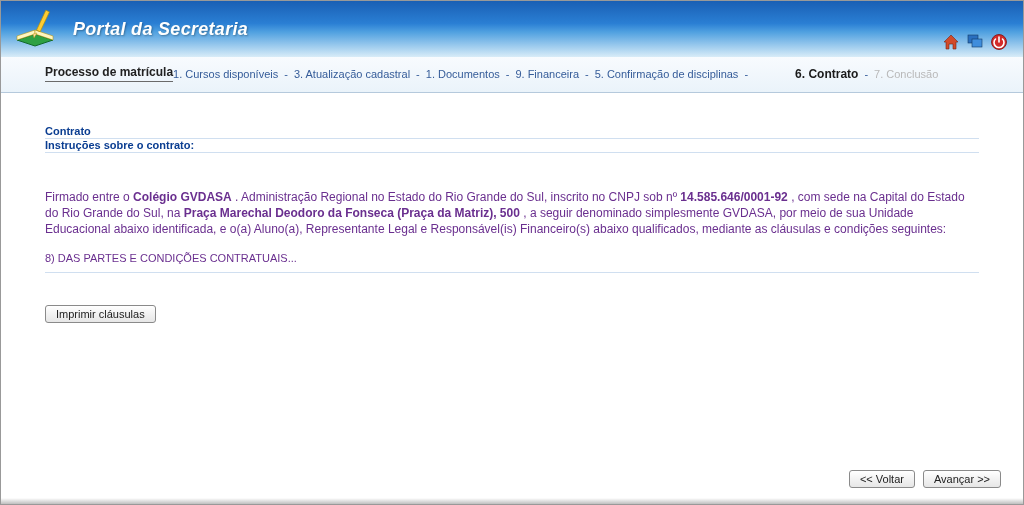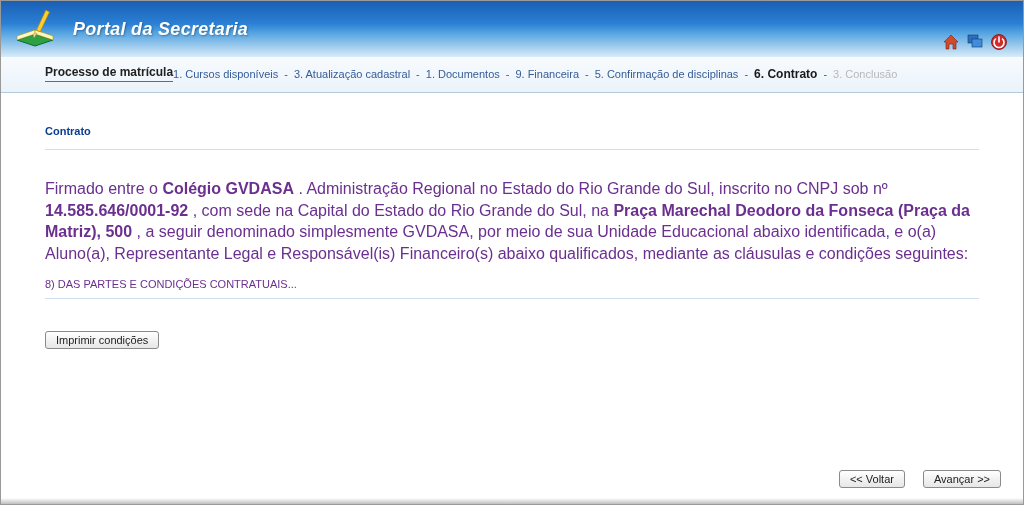--- a/index.html
+++ b/index.html
@@ -57,44 +57,44 @@
     .wizard-title {
       font-weight: bold;
       color:#222;
       font-size:12px;
       border-bottom: 1px solid #6a6a6a;
       padding-bottom:2px;
     }
     .steps { font-size:11px; color:#3a5ea0; display:flex; align-items:center; gap:4px; }
     .step-link { color:#355c99; cursor:pointer; }
     .step-sep { color:#355c99; margin:0 2px; }
-    .step-current { font-weight:bold; color:#1a1a1a; font-size:12px; }
+    .step-current { font-weight:bold; color:#1a1a1a; font-size:12px;margin-left:41px; }
     .step-disabled { color:#b9b9b9; }
 
     .content {
       padding: 32px 44px 0 44px;
     }
     .section-title {
       color:#0a3d91;
       font-weight:bold;
       font-size:11px;
       border-bottom: 1px solid #d0dff0;
-      padding-bottom:12px;
+      padding-bottom:1px;
     }
     .subsection-title {
       color:#0a3d91;
       font-weight:bold;
       font-size:11px;
       border-bottom: 1px solid #d0dff0;
       padding-bottom:1px;
     }
     .contract-body {
       color:#6a2f8f;
-      font-size:16px;
-      margin-top: 28px;
+      font-size:12px;
+      margin-top: 36px;
       line-height: 1.35;
     }
     .contract-body .part-bold { font-weight: bold; color:#6a2f8f; }
     .contract-item {
       color:#6a2f8f;
       margin-top: 14px;
       border-bottom: 1px solid #d0dff0;
       padding-bottom: 8px;
       font-size:11px;
     }
@@ -109,21 +109,21 @@
       border-radius: 3px;
       cursor:pointer;
       color:#222;
     }
 
     .footer-buttons {
       position:absolute;
       bottom: 16px;
       right: 22px;
       display:flex;
-      gap:18px;
+      gap:8px;
     }
     .nav-btn {
       padding: 2px 10px;
       font-family: inherit;
       font-size: 11px;
       background: linear-gradient(to bottom, #fff, #e6e6e6);
       border: 1px solid #8a8a8a;
       border-radius: 3px;
       cursor:pointer;
       color:#222;
@@ -179,40 +179,41 @@
     <span class="step-link">3. Atualização cadastral</span>
     <span class="step-sep"> - </span>
     <span class="step-link">1. Documentos</span>
     <span class="step-sep"> - </span>
     <span class="step-link">9. Financeira</span>
     <span class="step-sep"> - </span>
     <span class="step-link">5. Confirmação de disciplinas</span>
     <span class="step-sep"> - </span>
     <span class="step-current">6. Contrato</span>
     <span class="step-sep"> - </span>
-    <span class="step-disabled">3. Conclusão</span>
+    <span class="step-disabled">7. Conclusão</span>
   </span>
 </div>
 
 <div class="content">
   <div class="section-title">Contrato</div>
+  <div class="subsection-title">Instruções sobre o contrato:</div>
 
   <div class="contract-body">
     <span>Firmado entre o </span>
     <span class="part-bold">Colégio GVDASA</span>
     <span> . Administração Regional no Estado do Rio Grande do Sul, inscrito no CNPJ sob nº </span>
     <span class="part-bold">14.585.646/0001-92</span>
     <span> , com sede na Capital do Estado do Rio Grande do Sul, na </span>
     <span class="part-bold">Praça Marechal Deodoro da Fonseca (Praça da Matriz), 500</span>
     <span> , a seguir denominado simplesmente GVDASA, por meio de sua Unidade Educacional abaixo identificada, e o(a) Aluno(a), Representante Legal e Responsável(is) Financeiro(s) abaixo qualificados, mediante as cláusulas e condições seguintes:</span>
   </div>
 
   <div class="contract-item">8) DAS PARTES E CONDIÇÕES CONTRATUAIS...</div>
 
-  <button class="print-btn">Imprimir condições</button>
+  <button class="print-btn">Imprimir cláusulas</button>
 </div>
 
 <div class="footer-buttons">
   <button class="nav-btn">&lt;&lt; Voltar</button>
   <button class="nav-btn">Avançar &gt;&gt;</button>
 </div>
 
 <div class="bottom-shadow"></div>
 
 </body></html>

